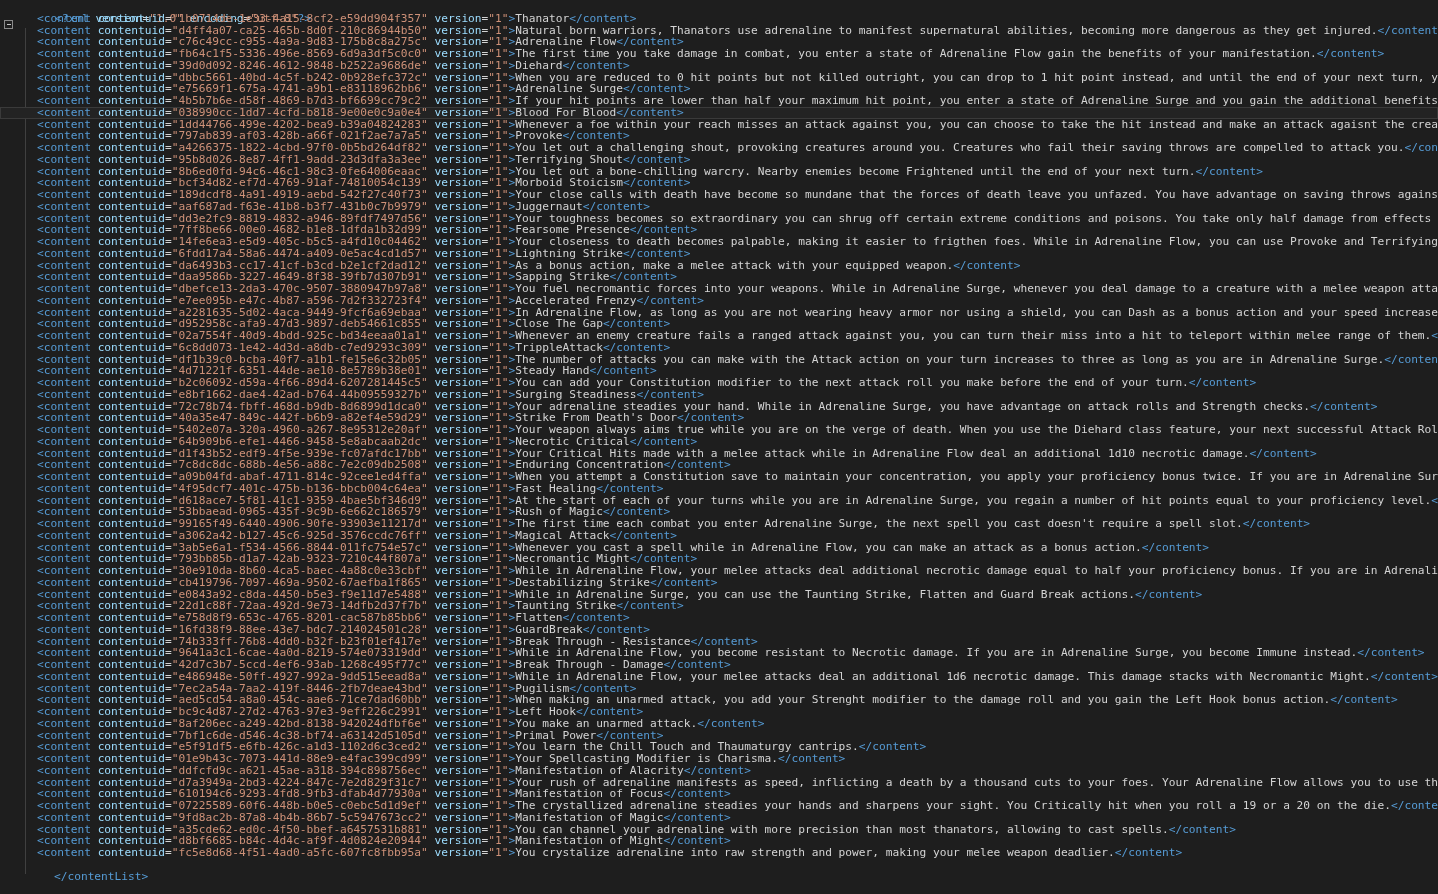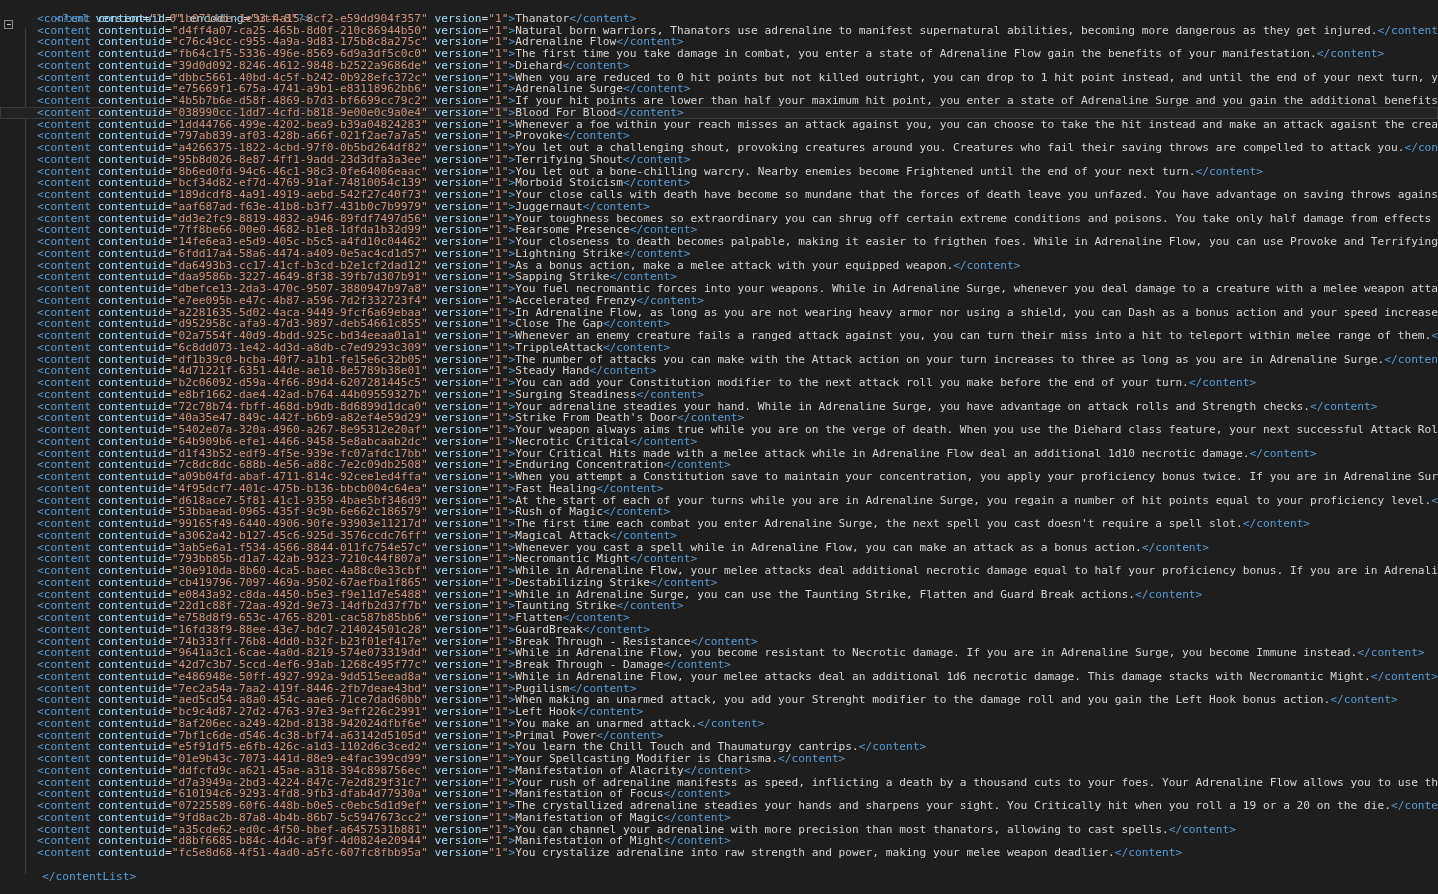--- a/index.html
+++ b/index.html
@@ -151,17 +151,17 @@
       <div class="row" style="padding-left: 37px;"><span class="tagname">&lt;content </span><span class="attr">contentuid</span><span class="eq">=</span><span class="val">"ddfcfd9c-a621-45ae-a318-394c898756ec"</span><span class="txt"> </span><span class="attr">version</span><span class="eq">=</span><span class="val">"1"</span><span class="tagname">&gt;</span><span class="txt">Manifestation of Alacrity</span><span class="tagname">&lt;/content&gt;</span></div>
       <div class="row" style="padding-left: 37px;"><span class="tagname">&lt;content </span><span class="attr">contentuid</span><span class="eq">=</span><span class="val">"d7a3949a-2bd3-4224-847c-7e2d829f31c7"</span><span class="txt"> </span><span class="attr">version</span><span class="eq">=</span><span class="val">"1"</span><span class="tagname">&gt;</span><span class="txt">Your rush of adrenaline manifests as speed, inflicting a death by a thousand cuts to your foes. Your Adrenaline Flow allows you to use the Lighting Strike bonus action.</span></div>
       <div class="row" style="padding-left: 37px;"><span class="tagname">&lt;content </span><span class="attr">contentuid</span><span class="eq">=</span><span class="val">"610194c6-9293-4fd8-9fb3-dfab4d77930a"</span><span class="txt"> </span><span class="attr">version</span><span class="eq">=</span><span class="val">"1"</span><span class="tagname">&gt;</span><span class="txt">Manifestation of Focus</span><span class="tagname">&lt;/content&gt;</span></div>
       <div class="row" style="padding-left: 37px;"><span class="tagname">&lt;content </span><span class="attr">contentuid</span><span class="eq">=</span><span class="val">"07225589-60f6-448b-b0e5-c0ebc5d1d9ef"</span><span class="txt"> </span><span class="attr">version</span><span class="eq">=</span><span class="val">"1"</span><span class="tagname">&gt;</span><span class="txt">The crystallized adrenaline steadies your hands and sharpens your sight. You Critically hit when you roll a 19 or a 20 on the die.</span><span class="tagname">&lt;/content&gt;</span></div>
       <div class="row" style="padding-left: 37px;"><span class="tagname">&lt;content </span><span class="attr">contentuid</span><span class="eq">=</span><span class="val">"9fd8ac2b-87a8-4b4b-86b7-5c5947673cc2"</span><span class="txt"> </span><span class="attr">version</span><span class="eq">=</span><span class="val">"1"</span><span class="tagname">&gt;</span><span class="txt">Manifestation of Magic</span><span class="tagname">&lt;/content&gt;</span></div>
       <div class="row" style="padding-left: 37px;"><span class="tagname">&lt;content </span><span class="attr">contentuid</span><span class="eq">=</span><span class="val">"a35cde62-ed0c-4f50-bbef-a6457531b881"</span><span class="txt"> </span><span class="attr">version</span><span class="eq">=</span><span class="val">"1"</span><span class="tagname">&gt;</span><span class="txt">You can channel your adrenaline with more precision than most thanators, allowing to cast spells.</span><span class="tagname">&lt;/content&gt;</span></div>
       <div class="row" style="padding-left: 37px;"><span class="tagname">&lt;content </span><span class="attr">contentuid</span><span class="eq">=</span><span class="val">"d8bf6685-b84c-4d4c-af9f-4d0824e20944"</span><span class="txt"> </span><span class="attr">version</span><span class="eq">=</span><span class="val">"1"</span><span class="tagname">&gt;</span><span class="txt">Manifestation of Might</span><span class="tagname">&lt;/content&gt;</span></div>
       <div class="row" style="padding-left: 37px;"><span class="tagname">&lt;content </span><span class="attr">contentuid</span><span class="eq">=</span><span class="val">"fc5e8d68-4f51-4ad0-a5fc-607fc8fbb95a"</span><span class="txt"> </span><span class="attr">version</span><span class="eq">=</span><span class="val">"1"</span><span class="tagname">&gt;</span><span class="txt">You crystalize adrenaline into raw strength and power, making your melee weapon deadlier.</span><span class="tagname">&lt;/content&gt;</span></div>
     </div>
 
-  <div class="row" style="padding-left:15px;">
+  <div class="row" style="padding-left:27px;">
     <span class="tagname">&lt;/contentList&gt;</span>
   </div>
 
 </div>
 
 </body></html>

